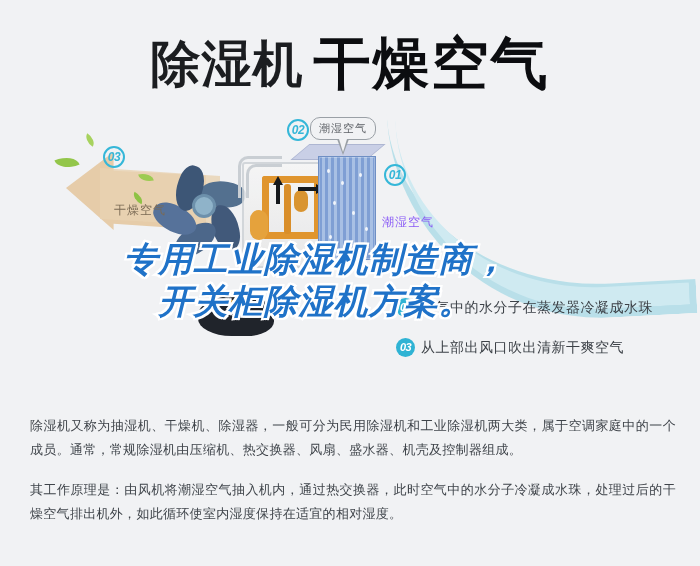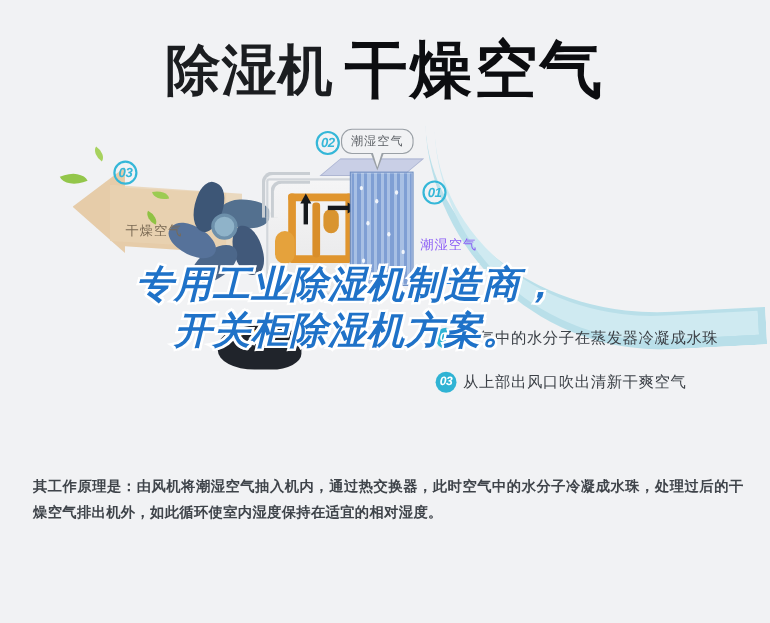--- a/index.html
+++ b/index.html
@@ -371,21 +371,21 @@
     left: 30px; top: 414px;
     width: 646px;
   }
   .copy p {
     color: #3f444a;
     font-size: 13px;
     line-height: 24px;
     letter-spacing: .3px;
     text-align: justify;
   }
-  .copy p.second { margin-top: 16px; font-weight: bold; }
+  .copy p.second { margin-top: 16px; }
 </style>
 </head>
 <body>
 
 <div id="page">
 
   <div class="title-row">
     <span class="title-a">除湿机</span><span class="title-b">干燥空气</span>
   </div>
 
@@ -475,16 +475,17 @@
     <div class="badge-f">03</div>
     <div class="step-text">从上部出风口吹出清新干爽空气</div>
   </div>
 
   <div class="overlay">
     <div class="overlay-line"><span>专用工业除湿机制造商，</span></div>
     <div class="overlay-line"><span>开关柜除湿机方案。</span></div>
   </div>
 
   <div class="copy">
+    <p>除湿机又称为抽湿机、干燥机、除湿器，一般可分为民用除湿机和工业除湿机两大类，属于空调家庭中的一个成员。通常，常规除湿机由压缩机、热交换器、风扇、盛水器、机壳及控制器组成。</p>
     <p class="second">其工作原理是：由风机将潮湿空气抽入机内，通过热交换器，此时空气中的水分子冷凝成水珠，处理过后的干燥空气排出机外，如此循环使室内湿度保持在适宜的相对湿度。</p>
   </div>
 
 </div>
 
 </body></html>

